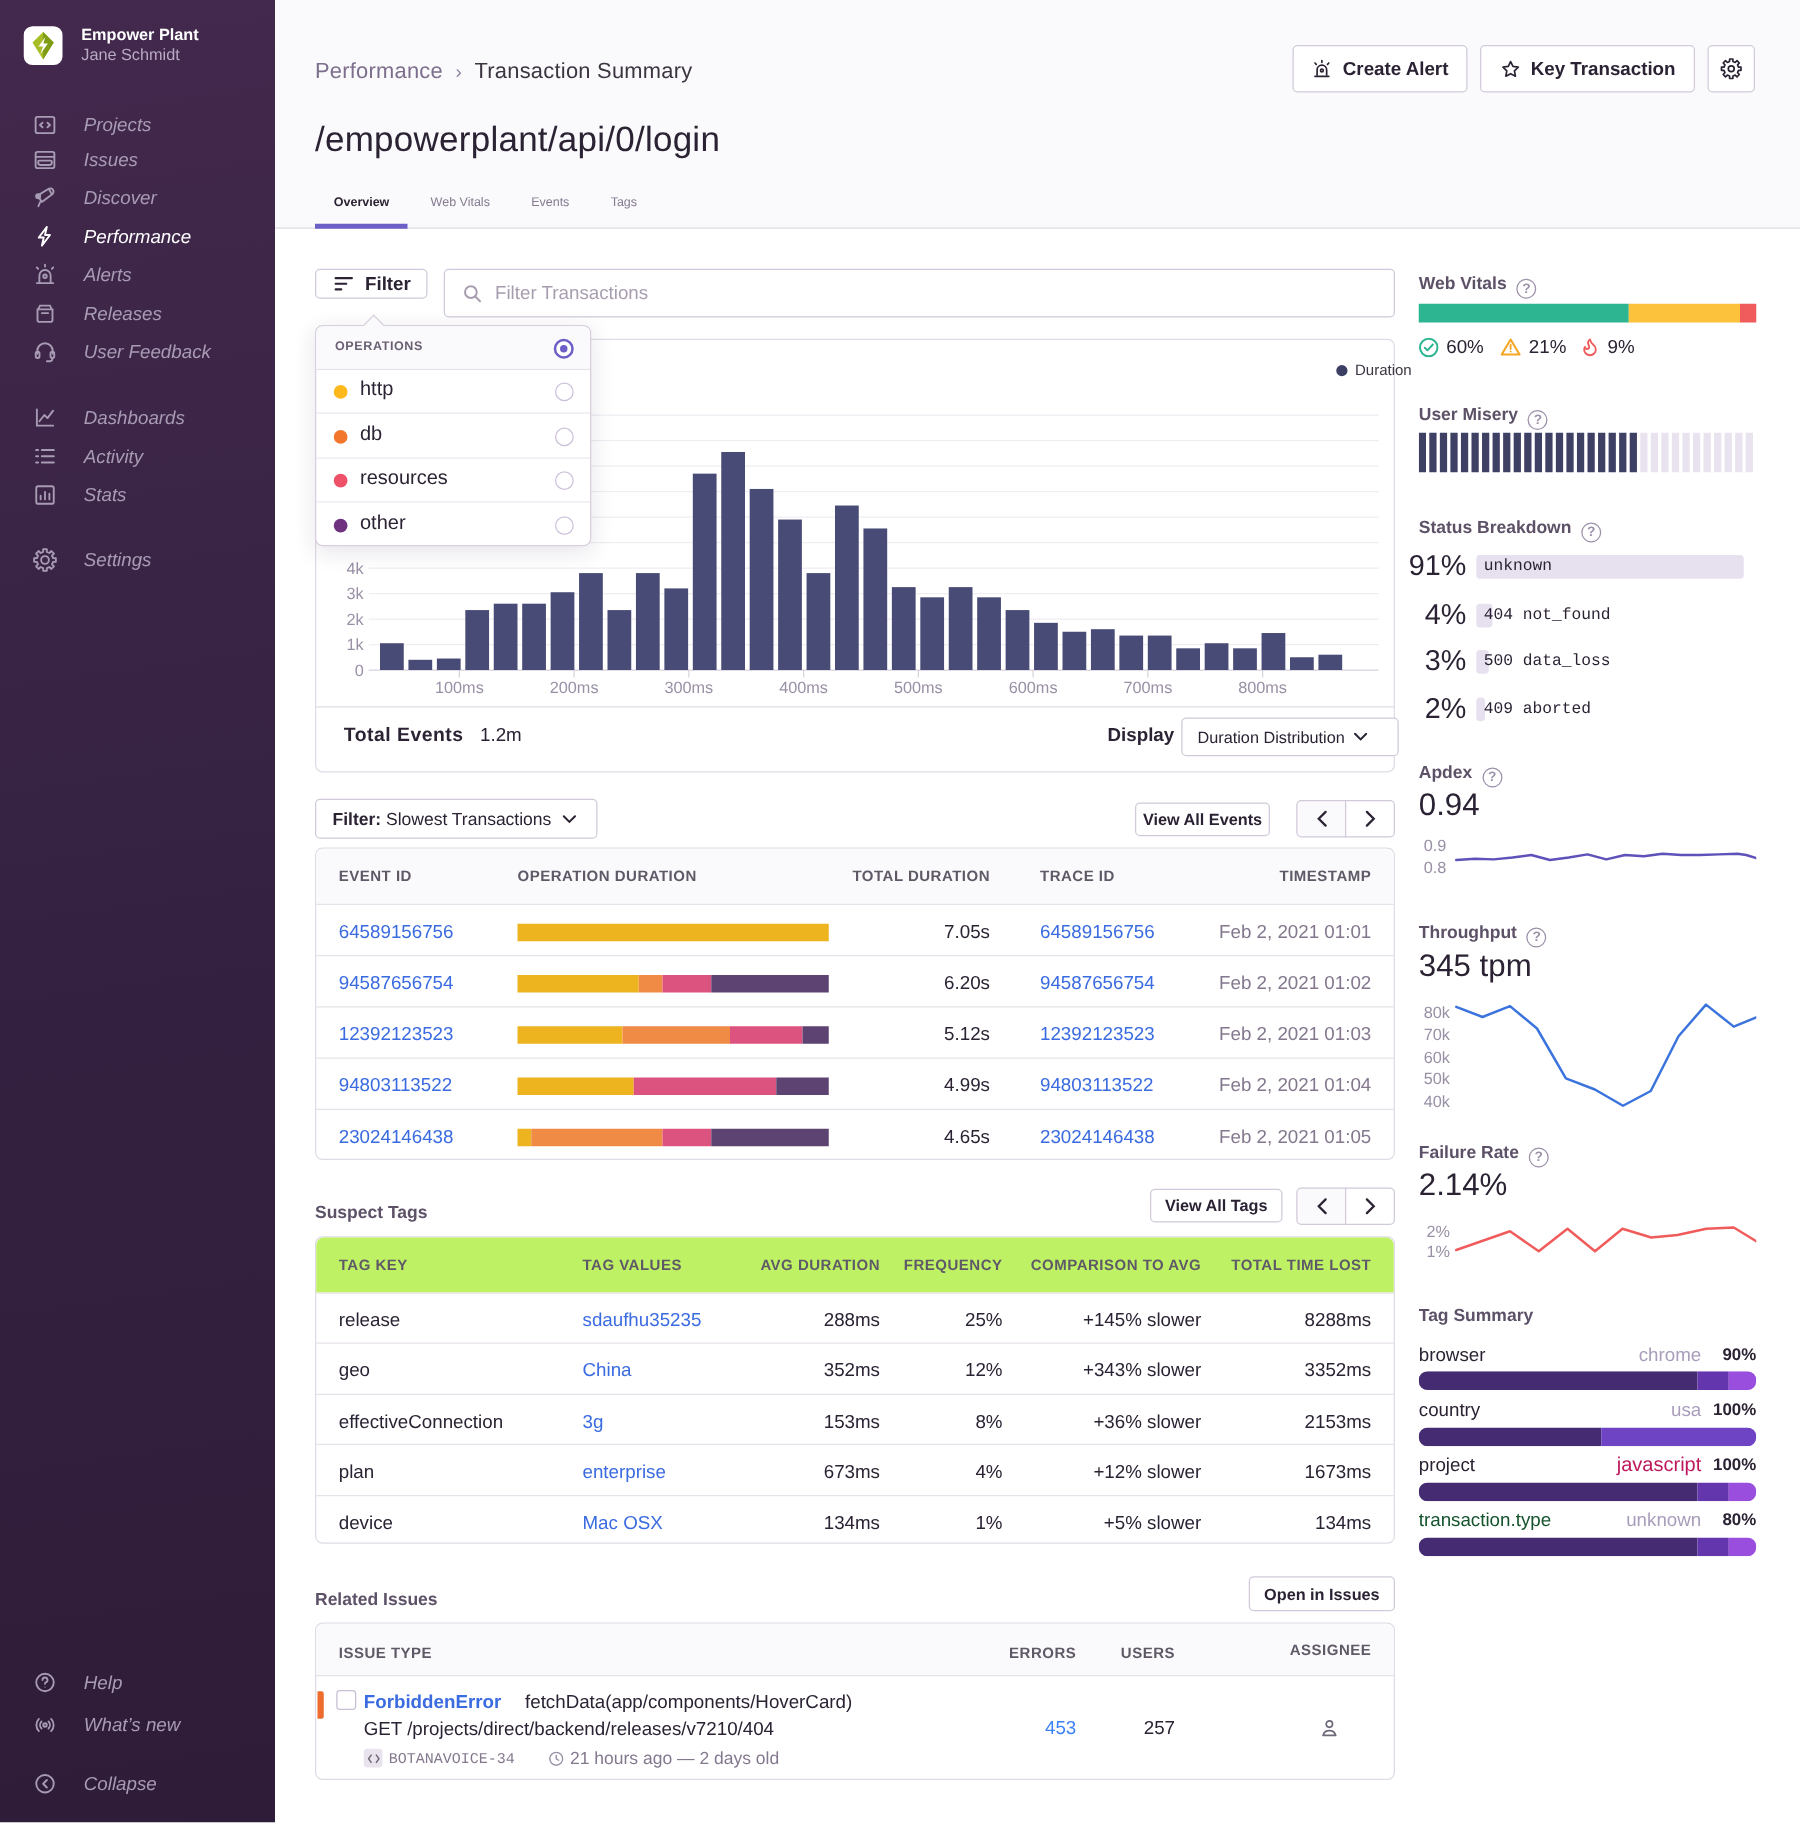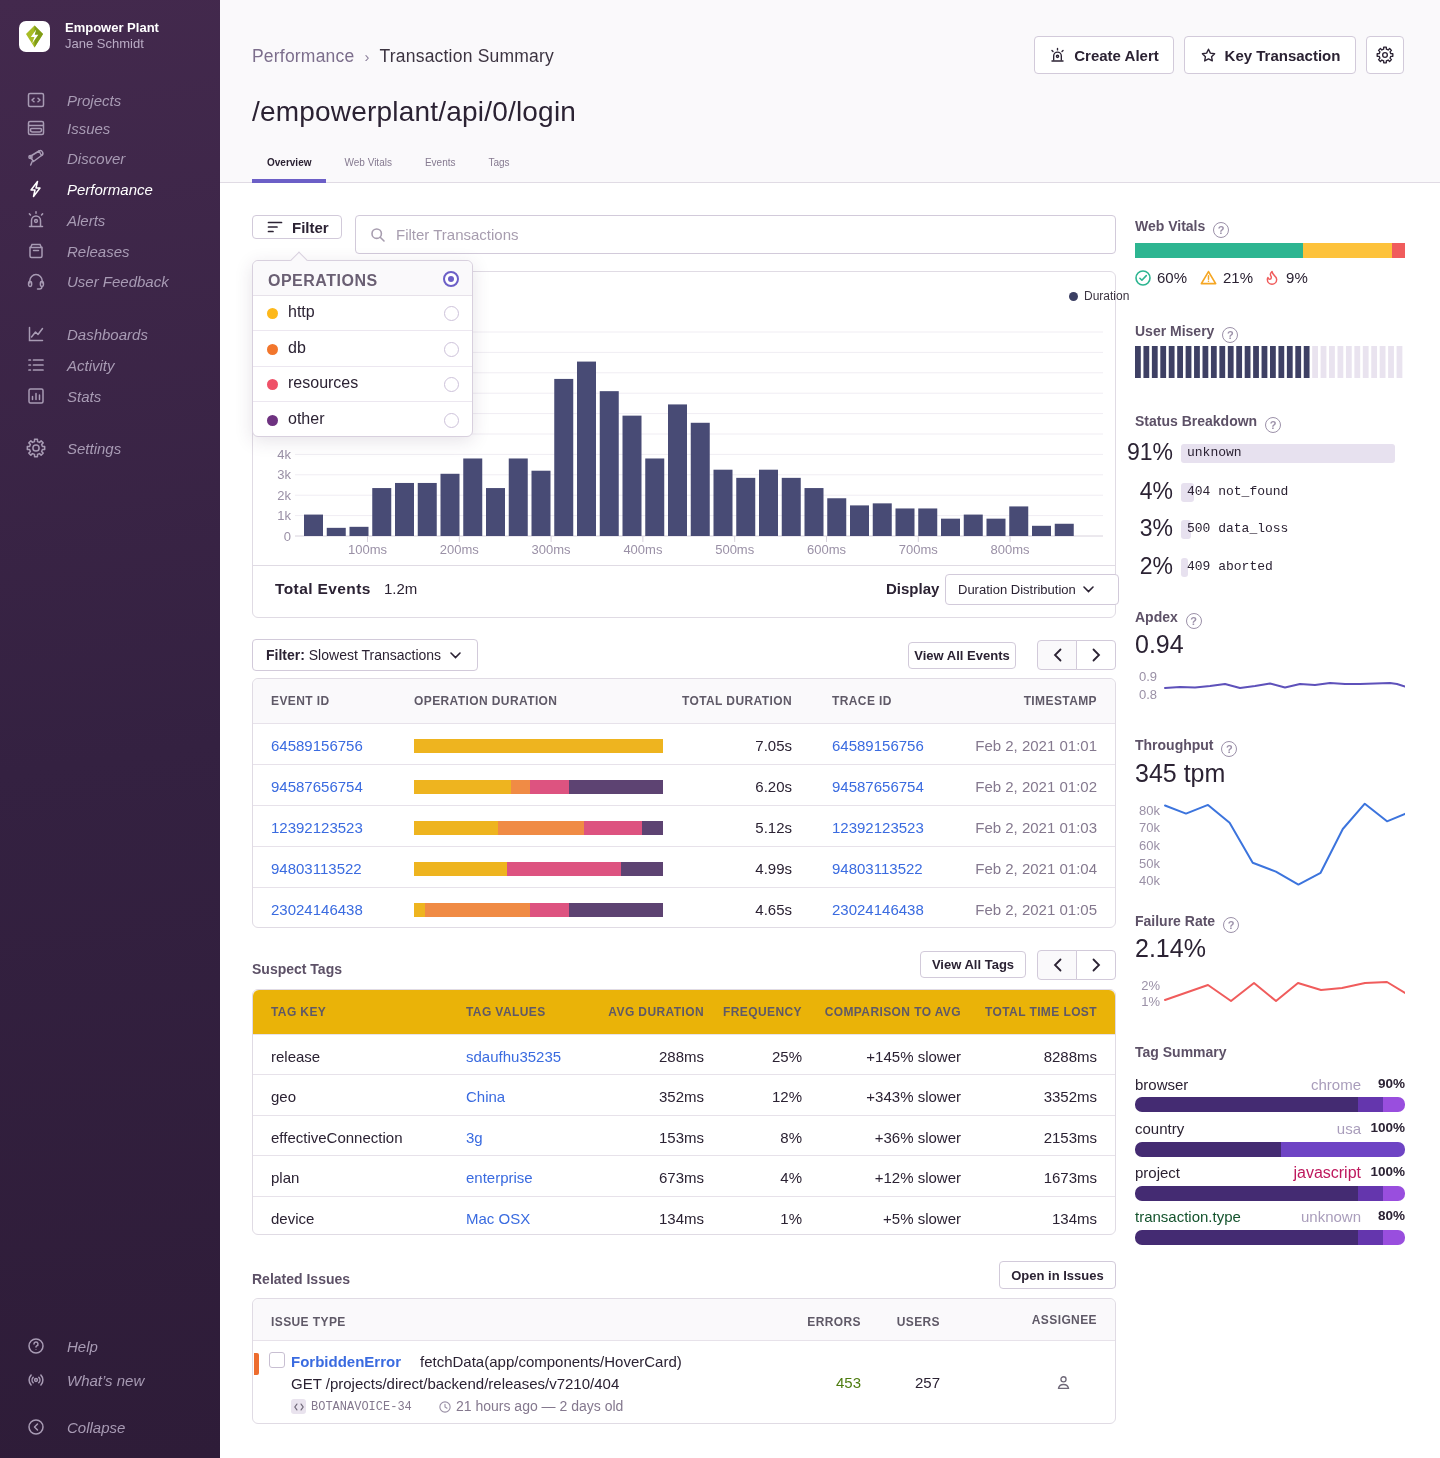--- a/index.html
+++ b/index.html
@@ -340,21 +340,21 @@
           <svg width="11" height="7" viewBox="0 0 11 7" style="margin-left:7px;">
               <path d="M1 1 l4.5 4.5 L10 1" fill="none" stroke="#2b2233" stroke-width="1.6" stroke-linecap="round"></path>
             </svg>
         </div>
       </div>
     </div>
 
     <div class="abs" id="opdrop" style="left:252px; top:260px; width:221px; height:177px; background:#fff; border:1px solid #d8d0de; border-radius:6px; box-shadow:0 4px 18px rgba(60,40,80,0.13); z-index:5;">
       <div style="position:absolute; left:40px; top:-7px; width:12px; height:12px; background:#faf9fb; border-left:1px solid #d8d0de; border-top:1px solid #d8d0de; transform:rotate(45deg);"></div>
       <div style="height:35px; background:#faf9fb; border-bottom:1px solid #e7e2ea; border-radius:6px 6px 0 0; position:relative;">
-        <span style="position:absolute; left:15px; top:11px; font-size:16px; font-weight:bold; letter-spacing:0.5px; color:#6a5f73;">OPERATIONS</span>
+        <span style="position:absolute; left:15px; top:11px; font-size:10px; font-weight:bold; letter-spacing:0.5px; color:#6a5f73;">OPERATIONS</span>
         <span style="position:absolute; right:13px; top:10px; width:16px; height:16px; border-radius:50%; border:2px solid #6c5fc7; background:#fff;">
             <span style="position:absolute; left:3px; top:3px; width:6px; height:6px; border-radius:50%; background:#6c5fc7;"></span>
           </span>
       </div>
       <div class="oprow" style="top:35px;">
           <span class="opdot" style="background:#fdb81b;"></span>
           <span class="oplab">http</span>
           <span class="opradio"></span>
         </div>
       <div class="oprow" style="top:70.5px;">
@@ -616,21 +616,21 @@
             <path d="M7.5 1.5 L2 7 l5.5 5.5" fill="none" stroke="#2b2233" stroke-width="1.8" stroke-linecap="round"></path>
           </svg>
         </div>
       <div class="btn" style="width:40px; height:30px; border-radius:0 4px 4px 0; margin-left:-1px; justify-content:center;">
           <svg width="9" height="14" viewBox="0 0 9 14">
             <path d="M1.5 1.5 L7 7 l-5.5 5.5" fill="none" stroke="#2b2233" stroke-width="1.8" stroke-linecap="round"></path>
           </svg>
         </div>
     </div>
     <div class="panel" style="left:252px; top:989px; width:864px; height:246px;">
-      <div class="thead" style="height:44px; border-radius:6px 6px 0 0; background:#eab308; position:relative;text-decoration:underline;">
+      <div class="thead" style="height:44px; border-radius:6px 6px 0 0; background:#bef264; position:relative;text-decoration:underline;">
         <span class="th" style="left:18px; top:15px;">TAG KEY</span>
         <span class="th" style="left:213px; top:15px;">TAG VALUES</span>
         <span class="th" style="right:411px; top:15px;">AVG DURATION</span>
         <span class="th" style="right:313px; top:15px;">FREQUENCY</span>
         <span class="th" style="right:154px; top:15px;">COMPARISON TO AVG</span>
         <span class="th" style="right:18px; top:15px;">TOTAL TIME LOST</span>
       </div>
       <div class="srow" style="top:44px;">
           <span class="scol1">release</span>
           <a class="blue scol2">sdaufhu35235</a>
@@ -694,21 +694,21 @@
           <svg width="10" height="8" viewBox="0 0 12 9">
               <path d="M3.5 1 L1 4.5 L3.5 8 M8.5 1 L11 4.5 L8.5 8" fill="none" stroke="#6f6878" stroke-width="1.4" stroke-linecap="round"></path>
             </svg>
         </span>
         <span style="position:absolute; left:58px; top:59px; font-family:'Liberation Mono',monospace; font-size:12px; color:#84788e;">BOTANAVOICE-34</span>
         <svg width="12" height="12" viewBox="0 0 14 14" style="position:absolute; left:186px; top:60px;">
             <circle cx="7" cy="7" r="6" fill="none" stroke="#9a90a6" stroke-width="1.3"></circle>
             <path d="M7 3.8 V7 l2.3 1.4" fill="none" stroke="#9a90a6" stroke-width="1.3" stroke-linecap="round"></path>
           </svg>
         <span style="position:absolute; left:203px; top:57px; font-size:14px; color:#84788e;">21 hours ago — 2 days old</span>
-        <span style="position:absolute; right:254px; top:33px; font-size:15px; color:#4d7c0f;">453</span>
+        <span style="position:absolute; right:254px; top:33px; font-size:15px; color:#3b82f6;">453</span>
         <span style="position:absolute; right:175px; top:33px; font-size:15px; color:#2b2233;">257</span>
         <svg width="17" height="17" viewBox="0 0 18 18" style="position:absolute; right:43px; top:33px;">
             <g fill="none" stroke="#6f6878" stroke-width="1.4">
               <circle cx="9" cy="5.6" r="2.7"></circle>
               <path d="M3.6 15.2 a5.6 5.6 0 0 1 10.8 0 z" stroke-linejoin="round"></path>
             </g>
           </svg>
       </div>
     </div>
   </div>

